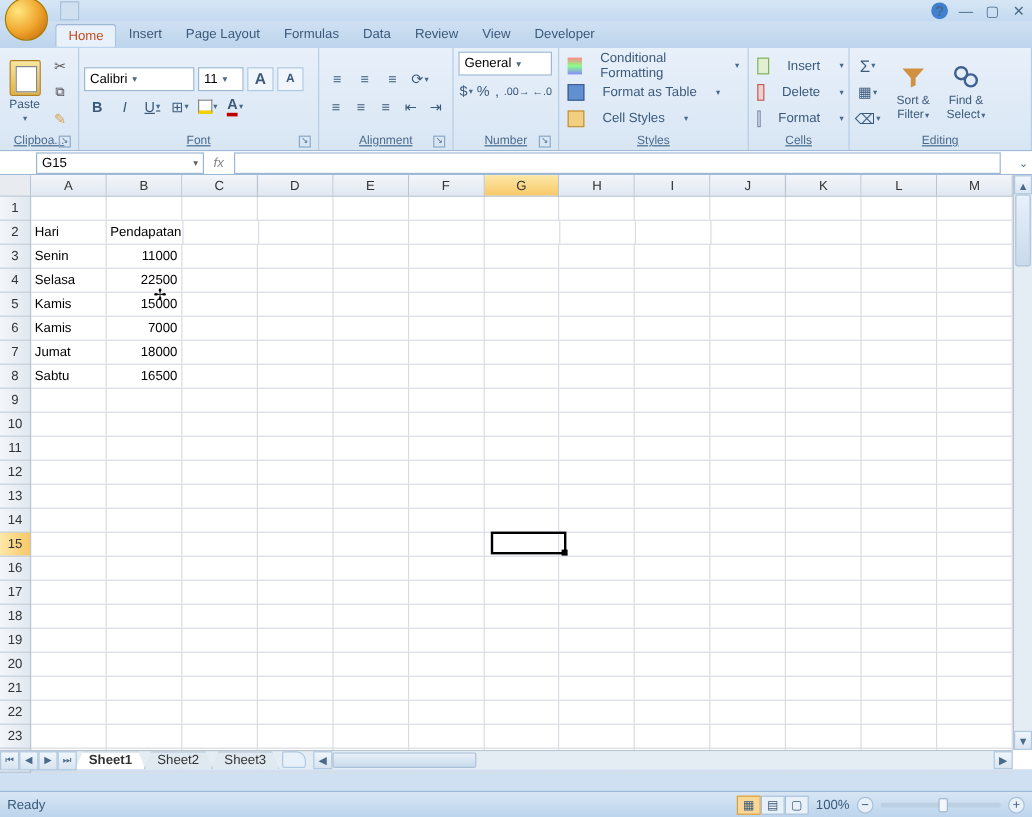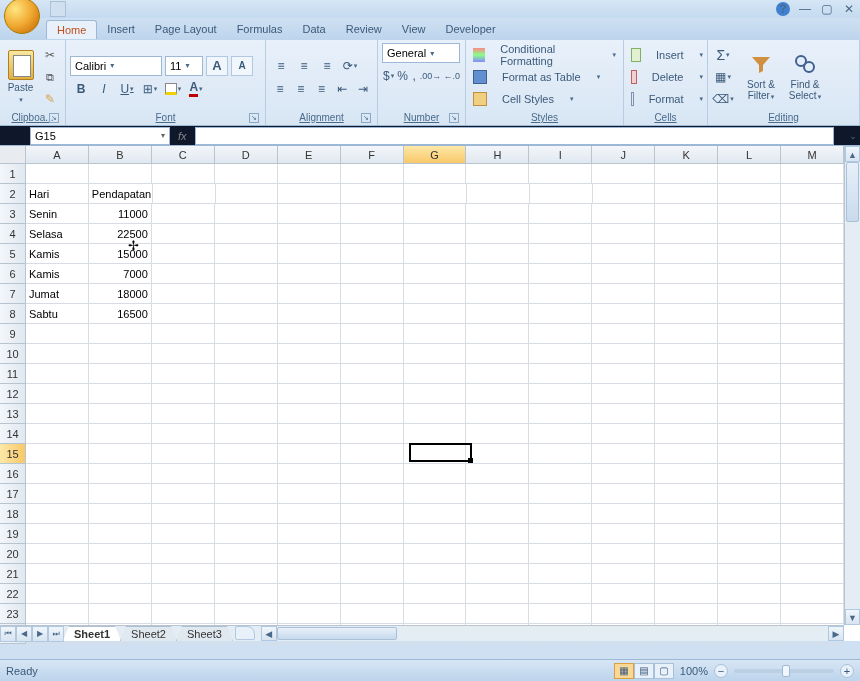--- a/index.html
+++ b/index.html
@@ -35,21 +35,21 @@
 .dd { font-size: 7px; color: #4a6a8a; margin-left: 1px; }
 
 .font-top { display: flex; gap: 3px; align-items: center; }
 .combo { height: 20px; background: #fff; border: 1px solid #9cb8d4; display: flex; align-items: center; padding: 0 2px 0 4px; font-size: 11px; }
 .combo .arrow { font-size: 8px; color: #4a6a8a; margin-left: 4px; }
 .btn-row { display: flex; gap: 1px; }
 .tbtn { width: 22px; height: 20px; display: inline-flex; align-items: center; justify-content: center; border: 1px solid transparent; font-size: 12px; color: #3b5a7a; }
 .tbtn.sq { border: 1px solid #b0c8e0; background: #f0f6fc; }
 
 
-.fbar { height: 20px; background: #0f172a; border-bottom: 1px solid #9cb8d4; display: flex; align-items: center; }
+.fbar { height: 20px; background: #ffffff; border-bottom: 1px solid #9cb8d4; display: flex; align-items: center; }
 .namebox { width: 140px; margin-left: 30px; background: #fff; border: 1px solid #9cb8d4; height: 18px; display: flex; align-items: center; padding: 0 4px; font-size: 11px; }
 .namebox .arrow { margin-left: auto; font-size: 8px; color: #666; }
 .fn-icons { display: flex; gap: 6px; padding: 0 8px; color: #888; }
 .formula-input { flex: 1; background: #fff; border: 1px solid #9cb8d4; height: 18px; margin-right: 12px; }
 .fbar-expand { width: 14px; text-align: center; color: #4a6a8a; font-size: 9px; }
 
 
 .grid-wrap { position: absolute; top: 146px; left: 0; right: 0; bottom: 40px; background: #fff; }
 .corner-box { position: absolute; top: 0; left: 0; width: 26px; height: 18px; background: #e8ecf0; border-right: 1px solid #b8c4d0; border-bottom: 1px solid #b8c4d0; }
 .col-headers { position: absolute; top: 0; left: 26px; right: 16px; height: 18px; display: flex; }

